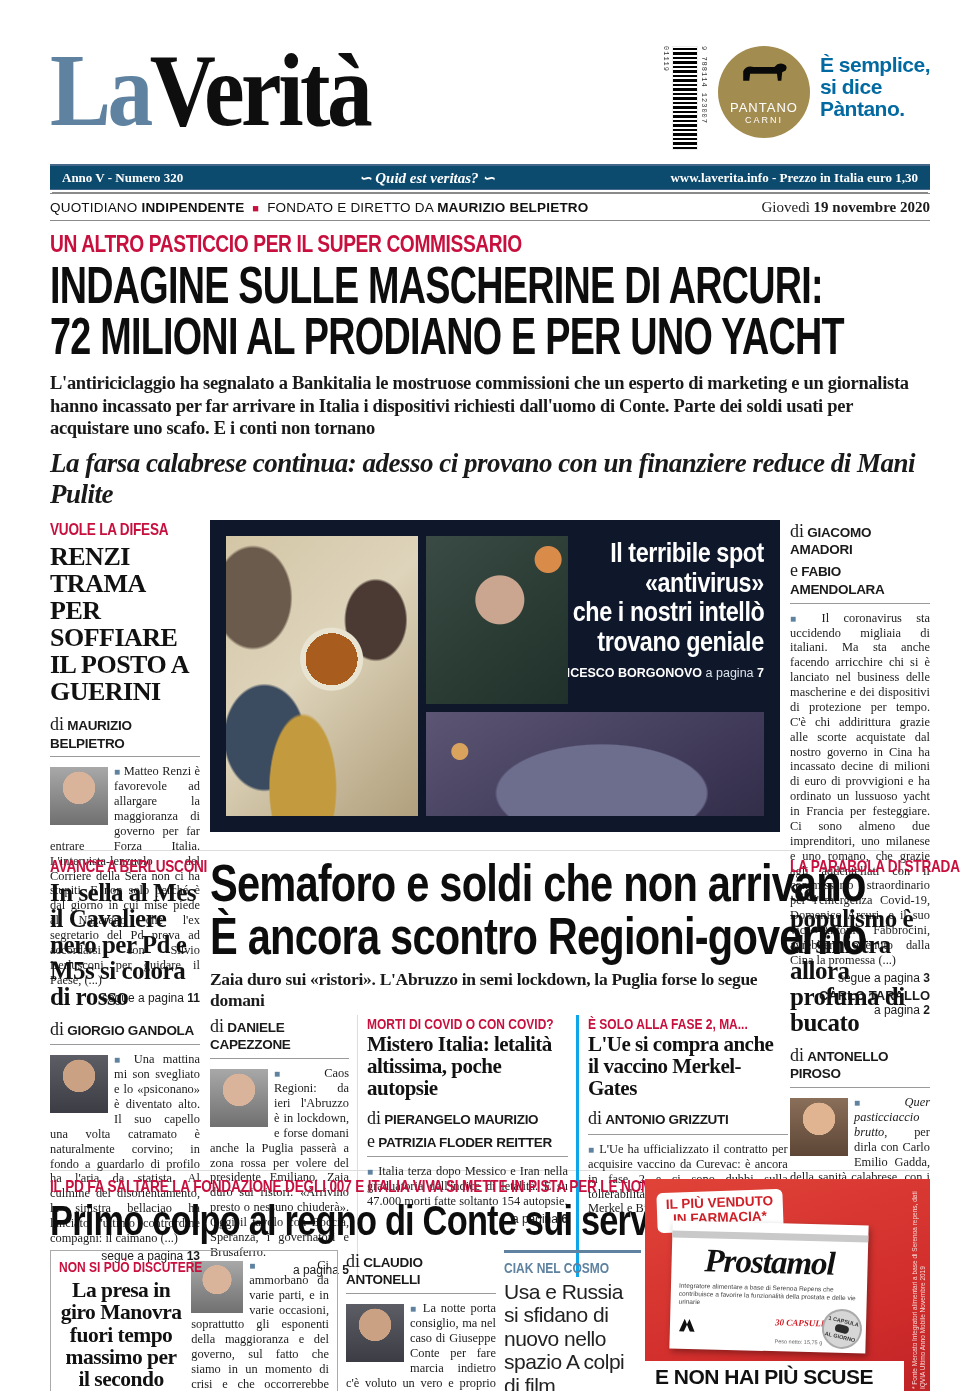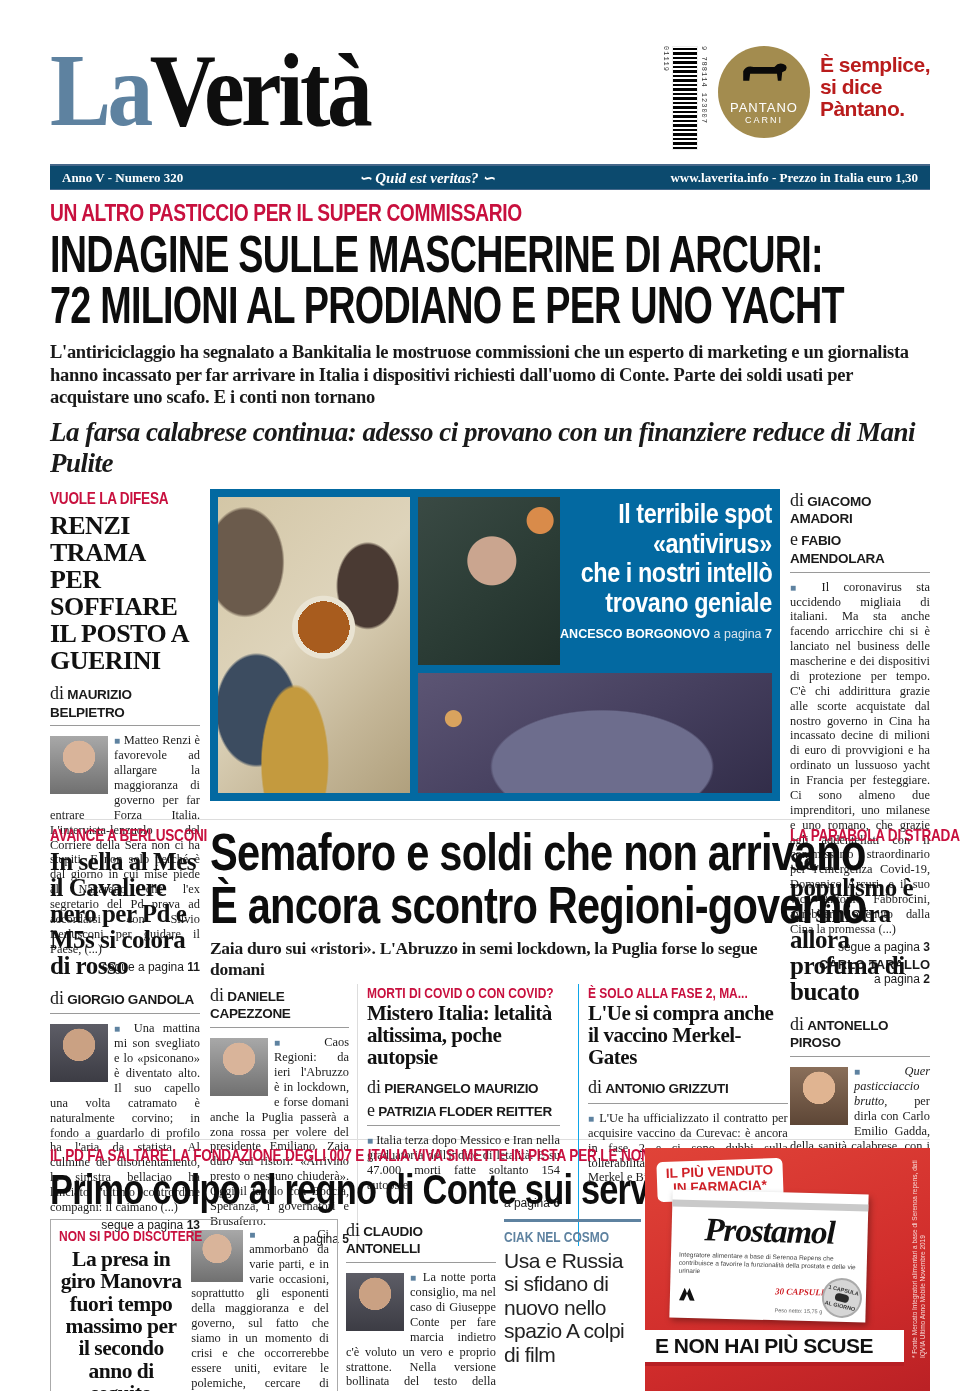--- a/index.html
+++ b/index.html
@@ -12,21 +12,21 @@
   .logo .la { color:#5e82a0; }
   .logo .verita { color:#0e0e0e; }
   .header-right { display:flex; align-items:flex-start; gap:10px; padding-top:4px; }
   .barcode-wrap { display:flex; align-items:flex-start; gap:2px; height:108px; }
   .barcode { width:26px; height:104px; background:repeating-linear-gradient(0deg,#000 0 2px,#fff 2px 4px,#000 4px 7px,#fff 7px 9px); border:1px solid #eee; }
   .barcode-num { writing-mode:vertical-rl; font-family:"Liberation Mono", monospace; font-size:7px; color:#333; letter-spacing:1px; }
   .pantano-circle { width:92px; height:92px; border-radius:50%; background:#a38c4f; position:relative; display:flex; flex-direction:column; align-items:center; justify-content:flex-end; padding-bottom:12px; }
   .pantano-name { color:#fff; font-family:"Liberation Sans", sans-serif; font-size:13px; letter-spacing:1px; line-height:1.1; }
   .pantano-carni { color:#fff; font-family:"Liberation Sans", sans-serif; font-size:9px; letter-spacing:2px; line-height:1.2; }
   .cow { position:absolute; top:14px; left:20px; }
-  .pantano-slogan { font-family:"Liberation Sans", sans-serif; font-weight:bold; font-size:21px; line-height:1.05; color:#b91c1c; padding-top:8px; letter-spacing:-0.5px; }
+  .pantano-slogan { font-family:"Liberation Sans", sans-serif; font-weight:bold; font-size:21px; line-height:1.05; color:#0369a1; padding-top:8px; letter-spacing:-0.5px; }
 
   
   .bluebar { margin-top:4px; background:#0c4a6e; color:#fff; height:26px; display:flex; align-items:center; justify-content:space-between; padding:0 12px; border-top:2px solid #46688a; border-bottom:1px solid #46688a; }
   .bluebar .bb-left, .bluebar .bb-right { font-family:"Liberation Serif", serif; font-weight:bold; font-size:13px; }
   .bluebar .bb-center { font-family:"Liberation Serif", serif; font-style:italic; font-weight:bold; font-size:15px; }
 
   
   .subbar { margin-top:3px; border-top:1px solid #8a8a8a; border-bottom:1px solid #8a8a8a; height:28px; display:flex; align-items:center; justify-content:space-between; box-shadow:0 -3px 0 -2px #8a8a8a; }
   .subbar-left { font-family:"Liberation Sans", sans-serif; font-size:13.5px; letter-spacing:0.2px; color:#111; }
   .subbar-left b { font-weight:bold; }
@@ -58,21 +58,21 @@
   .headshot { width:58px; height:58px; float:left; margin:3px 6px 2px 0; background:radial-gradient(circle at 50% 36%, #d9b49a 0 34%, rgba(0,0,0,0) 35%), linear-gradient(#a8a8a8,#707070); }
   .hs-dark { background:radial-gradient(circle at 50% 36%, #caa183 0 34%, rgba(0,0,0,0) 35%), linear-gradient(#5d5d66,#3c3c44); }
   .hs-warm { background:radial-gradient(circle at 50% 36%, #e0b491 0 34%, rgba(0,0,0,0) 35%), linear-gradient(#8a6f5a,#5d4636); }
 
   
   .topband { display:flex; gap:10px; margin-top:10px; height:318px; }
   .tb-left { width:150px; flex:none; }
   .tb-right { width:140px; flex:none; }
   .tb-center { width:570px; flex:none; }
   .tb-left .serif-head { font-size:26px; margin-top:3px; }
-  .montage { background:#0369a1; width:570px; height:312px; padding:8px; display:grid; grid-template-columns:192px 142px 1fr; grid-template-rows:168px 1fr; gap:8px; }
+  .montage { background:#0f172a; width:570px; height:312px; padding:16px; display:grid; grid-template-columns:192px 142px 1fr; grid-template-rows:168px 1fr; gap:8px; }
   .ph { position:relative; }
   .ph-couple { grid-column:1; grid-row:1 / 3;
     background:
       radial-gradient(circle at 55% 44%, #a85c1e 0 26px, #e9e3d2 26px 31px, rgba(0,0,0,0) 32px),
       radial-gradient(ellipse at 14% 22%, #6b5b4c 0 16%, rgba(0,0,0,0) 17%),
       radial-gradient(ellipse at 78% 30%, #4a3a33 0 14%, rgba(0,0,0,0) 15%),
       radial-gradient(ellipse at 40% 90%, #c49a3e 0 20%, rgba(0,0,0,0) 21%),
       radial-gradient(ellipse at 20% 72%, #3c4c60 0 18%, rgba(0,0,0,0) 19%),
       linear-gradient(135deg,#d3c6a6 0%,#ded4bb 45%,#c4b697 75%,#b0a07d 100%); }
   .ph-oldman { grid-column:2; grid-row:1;
@@ -92,21 +92,21 @@
   
   .midband { display:flex; gap:10px; margin-top:12px; height:308px; border-top:1px solid #ddd; padding-top:6px; }
   .mb-left, .mb-right { width:150px; flex:none; }
   .mb-right { width:140px; }
   .mb-center { width:570px; flex:none; }
   .mb-left .serif-head, .mb-right .serif-head { font-size:25px; margin-top:3px; }
   .mid-headline { font-family:"Liberation Sans", sans-serif; font-weight:bold; font-size:52px; line-height:1.02; letter-spacing:-1px; color:#0d0d0d; }
   .mid-deck { font-family:"Liberation Serif", serif; font-weight:bold; font-size:17.5px; margin-top:6px; letter-spacing:-0.3px; }
   .mid-cols { display:flex; gap:9px; margin-top:4px; }
   .mc1 { width:148px; flex:none; border-right:1px solid #ddd; padding-right:8px; }
-  .mc2 { width:212px; flex:none; border-right:1px solid #0ea5e9; padding-right:18px; }
+  .mc2 { width:212px; flex:none; border-right:3px solid #0ea5e9; padding-right:8px; }
   .mc3 { flex:1; }
   .mc2 .serif-head, .mc3 .serif-head { font-size:21px; margin-top:2px; }
   .mc-kicker { font-size:15px; }
 
   
   .bottomband { margin-top:12px; border-top:1px solid #ddd; padding-top:6px; display:flex; gap:10px; }
   .bb-main { width:585px; flex:none; }
   .bb-kicker { font-size:17px; letter-spacing:-0.2px; }
   .bb-headline { font-family:"Liberation Sans", sans-serif; font-weight:bold; font-size:43px; line-height:1; letter-spacing:-1px; color:#0d0d0d; margin-top:2px; }
   .bb-row { display:flex; gap:8px; margin-top:8px; height:196px; }
@@ -170,20 +170,33 @@
       </div>
     </div>
   </div>
 
   <div class="bluebar">
     <span class="bb-left">Anno V - Numero 320</span>
     <span class="bb-center">∽  Quid est veritas?  ∽</span>
     <span class="bb-right">www.laverita.info - Prezzo in Italia euro 1,30</span>
   </div>
 
+  <div class="subbar">
+    <span class="subbar-left">
+      <span>QUOTIDIANO</span>
+      <b>INDIPENDENTE</b>
+      <span class="sep-square">■</span>
+      <span>FONDATO E DIRETTO DA</span>
+      <b>MAURIZIO BELPIETRO</b>
+    </span>
+    <span class="subbar-right">
+      <span>Giovedì</span>
+      <b>19 novembre 2020</b>
+    </span>
+  </div>
 
   <div class="hero">
     <div class="kicker hero-kicker"><span class="cond">UN ALTRO PASTICCIO PER IL SUPER COMMISSARIO</span></div>
     <div class="hero-headline">
       <div><span class="cond">INDAGINE SULLE MASCHERINE DI ARCURI:</span></div>
       <div><span class="cond">72 MILIONI AL PRODIANO E PER UNO YACHT</span></div>
     </div>
     <div class="hero-deck">L'antiriciclaggio ha segnalato a Bankitalia le mostruose commissioni che un esperto di marketing e un giornalista hanno incassato per far arrivare in Italia i dispositivi richiesti dall'uomo di Conte. Parte dei soldi usati per acquistare uno scafo. E i conti non tornano</div>
     <div class="hero-strap">La farsa calabrese continua: adesso ci provano con un finanziere reduce di Mani Pulite</div>
   </div>

